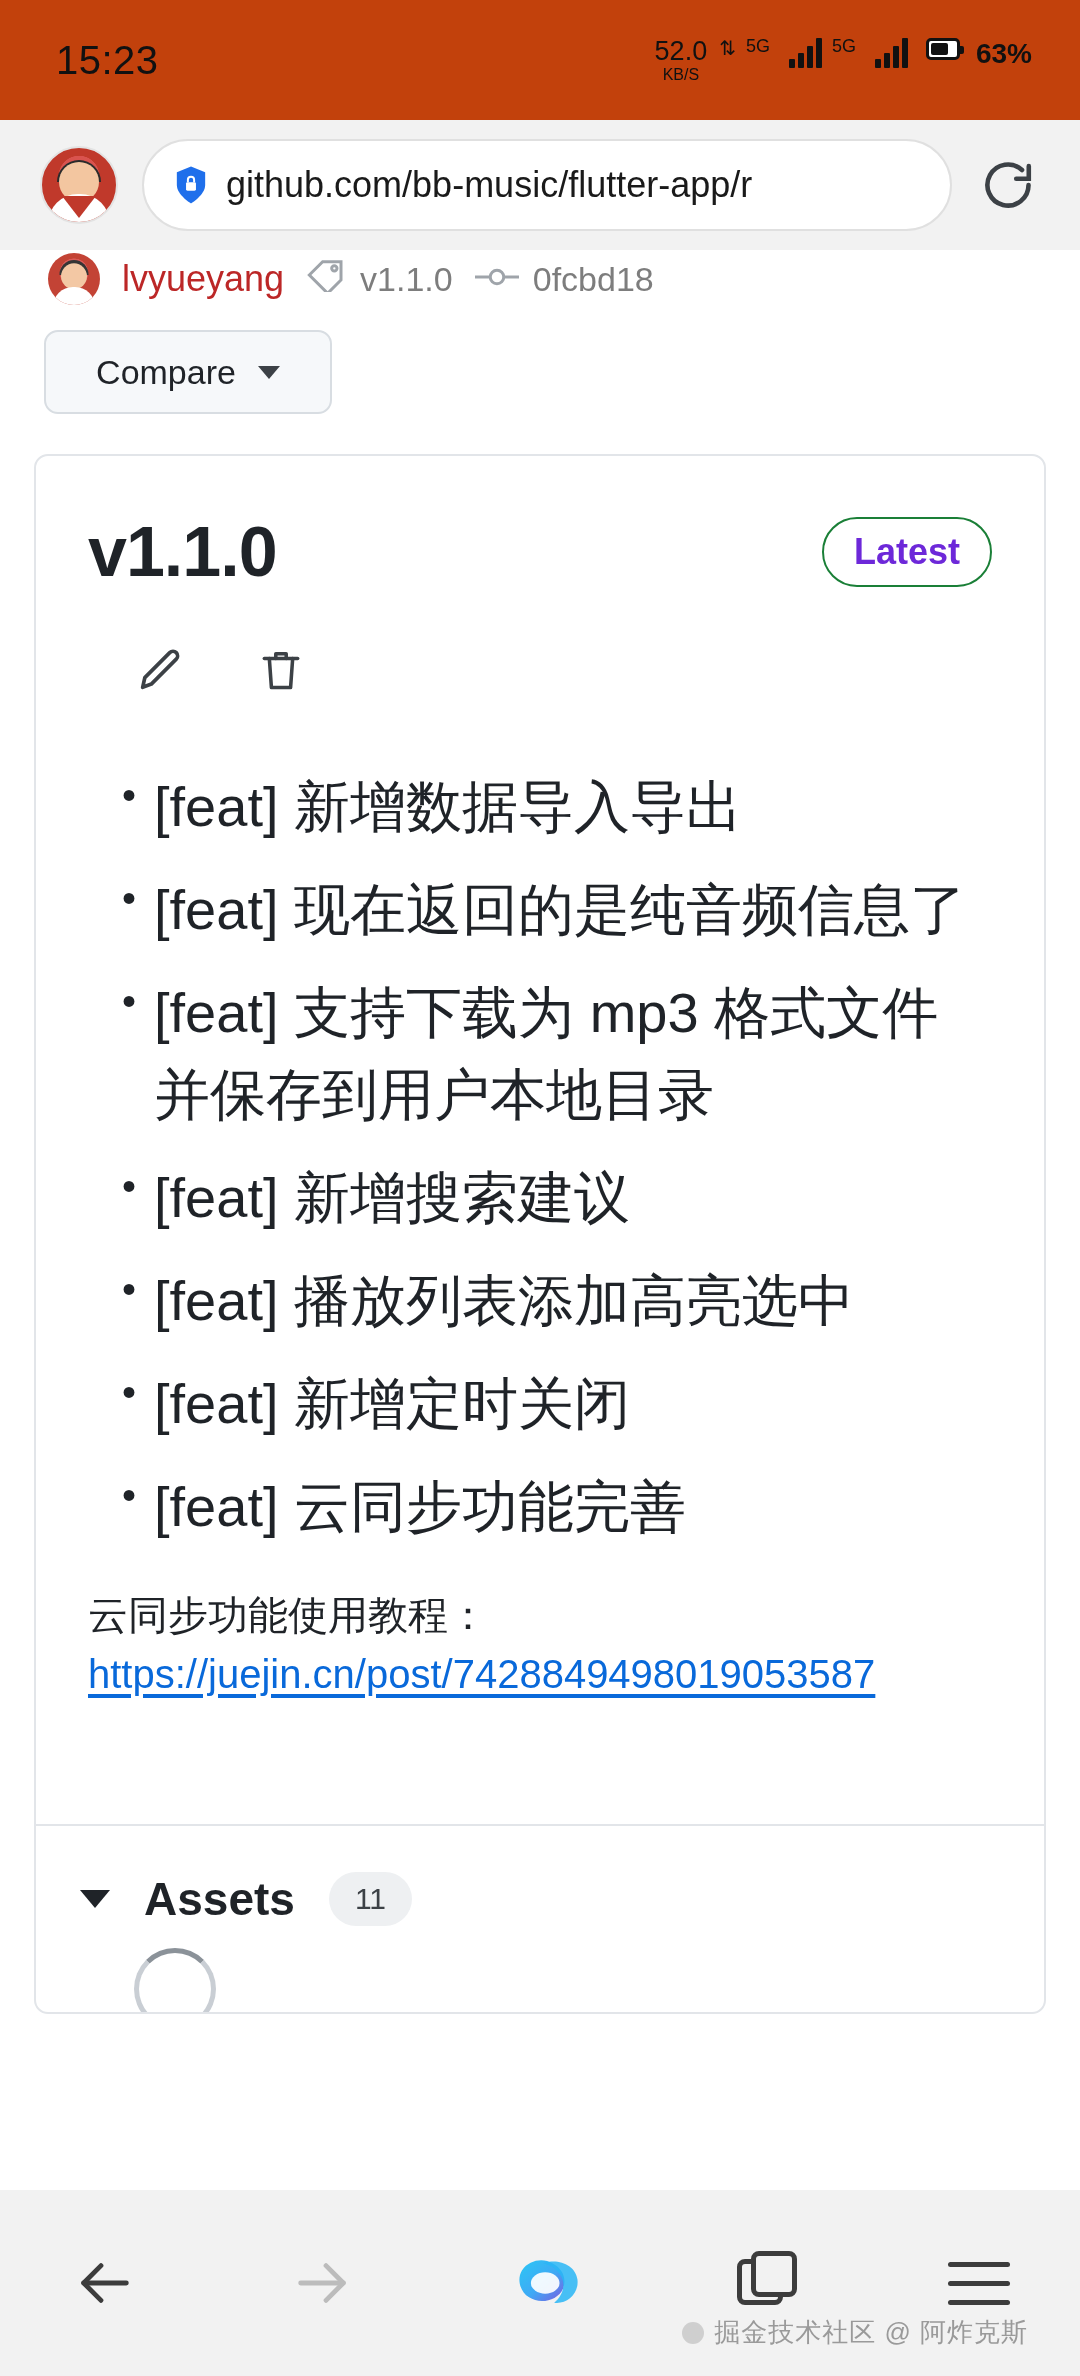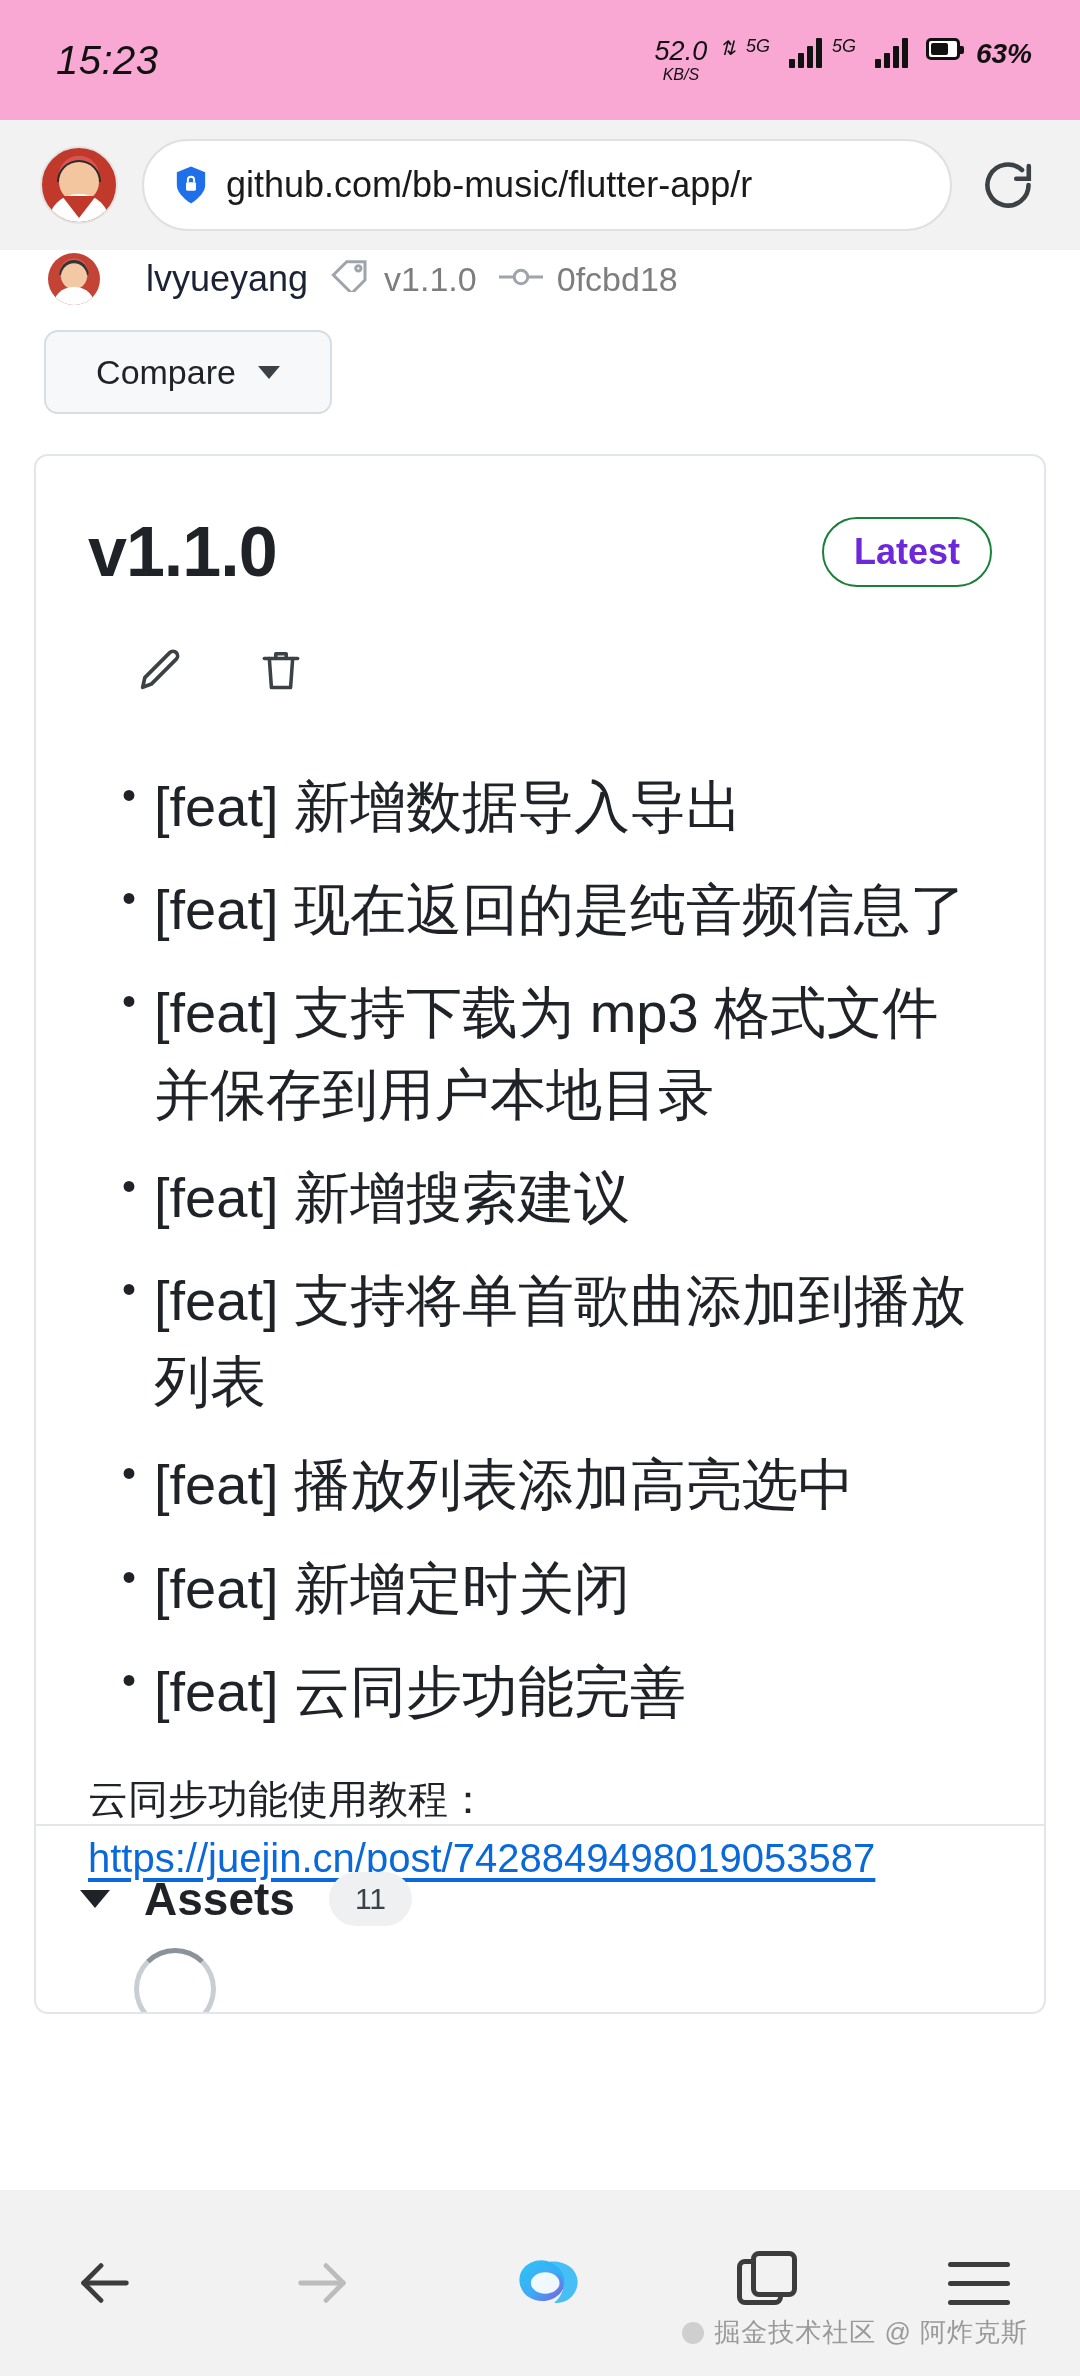--- a/index.html
+++ b/index.html
@@ -8,26 +8,25 @@
     height: 2376px;
     background: #ffffff;
     font-family: "Liberation Sans", sans-serif;
     overflow: hidden;
   }
   body { position: relative; }
 
   
   .statusbar {
     height: 120px;
-    background: #f9a8d4;
+    background: #c2410c;
     display: flex;
     align-items: center;
     justify-content: space-between;
     padding: 0 48px 0 56px;
-    font-style: italic;
   }
   .status-time {
     font-size: 40px;
     color: #111111;
     letter-spacing: 0.5px;
   }
   .status-right {
     display: flex;
     align-items: flex-start;
     gap: 10px;
@@ -137,21 +136,21 @@
     opacity: .95;
   }
   .author-row .mini-avatar {
     width: 52px; height: 52px; border-radius: 50%;
     background: radial-gradient(circle at 50% 38%, #d9534f 0 34%, #c0392b 35% 100%);
     position: relative; overflow:hidden; flex:0 0 auto;
   }
   .author-row .mini-avatar .f{position:absolute;left:50%;top:28%;transform:translate(-50%,-18%);width:26px;height:26px;border-radius:50%;background:#f3c6a0;}
   .author-row .mini-avatar .h{position:absolute;left:50%;top:14%;transform:translateX(-50%);width:29px;height:15px;border-radius:15px 15px 0 0;background:#2b2b2b;}
   .author-row .mini-avatar .b{position:absolute;left:50%;bottom:-4px;transform:translateX(-50%);width:42px;height:22px;border-radius:20px 20px 0 0;background:#fff;}
-  .author-name { font-size: 36px; color: #0f172a; margin-left: 24px; }
+  .author-name { font-size: 36px; color: #b91c1c; }
   .meta-item { display:flex; align-items:center; gap: 14px; color:#777; font-size: 34px;}
   .meta-item .ic { color:#999; }
 
   .compare-btn {
     margin: 24px 0 0 10px;
     width: 288px; height: 84px;
     border: 2px solid #d8dde2; border-radius: 14px;
     background: #f6f8fa;
     display: flex; align-items: center; justify-content: center; gap: 22px;
     font-size: 34px; color: #1f2328;
@@ -377,21 +376,20 @@
         </svg>
       </span>
     </div>
 
     <div class="notes">
       <ul>
         <li>[feat] 新增数据导入导出</li>
         <li>[feat] 现在返回的是纯音频信息了</li>
         <li>[feat] 支持下载为 mp3 格式文件并保存到用户本地目录</li>
         <li>[feat] 新增搜索建议</li>
-        <li>[feat] 支持将单首歌曲添加到播放列表</li>
         <li>[feat] 播放列表添加高亮选中</li>
         <li>[feat] 新增定时关闭</li>
         <li>[feat] 云同步功能完善</li>
       </ul>
       <div class="tutorial">云同步功能使用教程：</div>
       <a class="tutorial-link" href="#">https://juejin.cn/post/7428849498019053587</a>
     </div>
 
     <div class="assets-divider"></div>
     <div class="assets-row">

